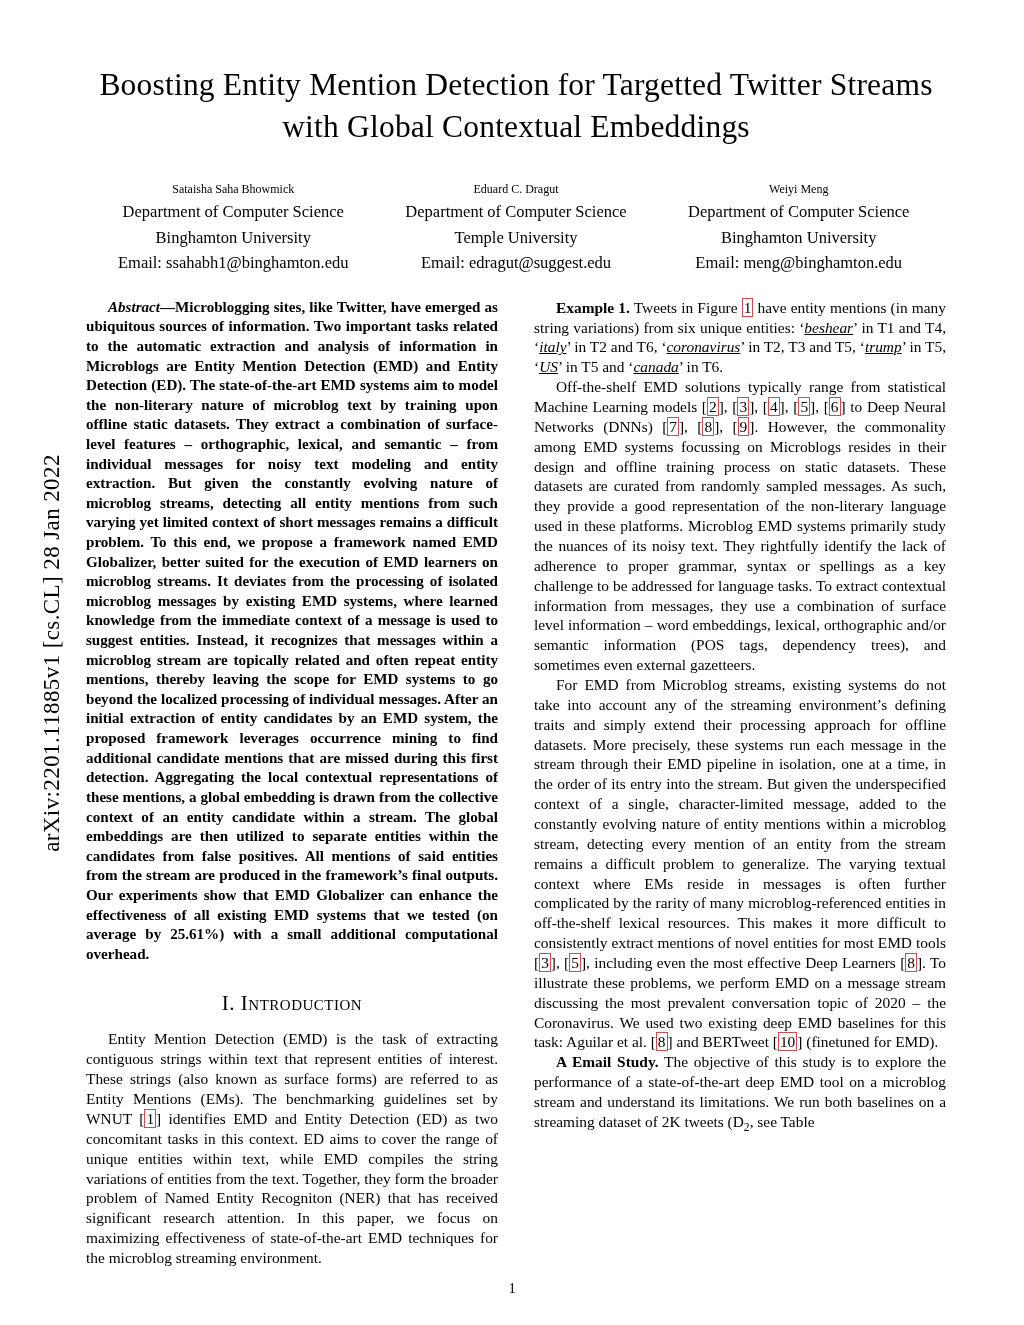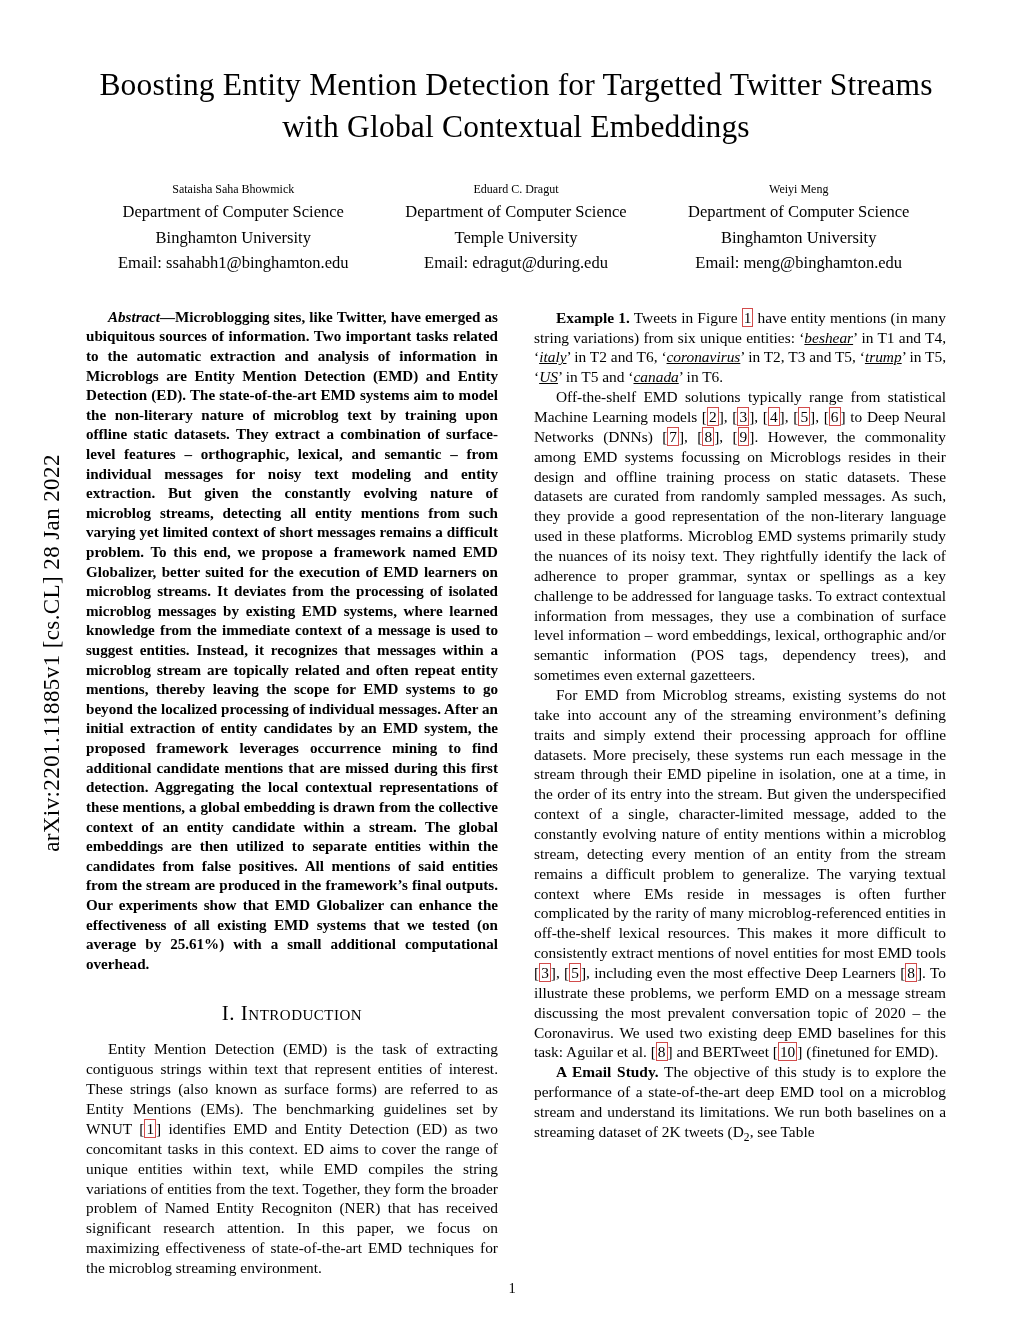--- a/index.html
+++ b/index.html
@@ -59,21 +59,21 @@
     width: 33%;
     text-align: center;
     font-size: 16.5px;
     line-height: 1.55;
   }
   .author .name {
     font-size: 12px;
   }
   .cols {
     display: flex;
-    margin-top: 32px;
+    margin-top: 22px;
     column-gap: 36px;
   }
   .col {
     width: 412px;
     font-size: 15.4px;
     line-height: 1.29;
     text-align: justify;
   }
   .col p {
     margin: 0;
@@ -130,21 +130,21 @@
       <div class="author">
         <div class="name">Sataisha Saha Bhowmick</div>
         <div>Department of Computer Science</div>
         <div>Binghamton University</div>
         <div>Email: ssahabh1@binghamton.edu</div>
       </div>
       <div class="author">
         <div class="name">Eduard C. Dragut</div>
         <div>Department of Computer Science</div>
         <div>Temple University</div>
-        <div>Email: edragut@during.edu</div>
+        <div>Email: edragut@suggest.edu</div>
       </div>
       <div class="author">
         <div class="name">Weiyi Meng</div>
         <div>Department of Computer Science</div>
         <div>Binghamton University</div>
         <div>Email: meng@binghamton.edu</div>
       </div>
     </div>
 
     <div class="cols">

